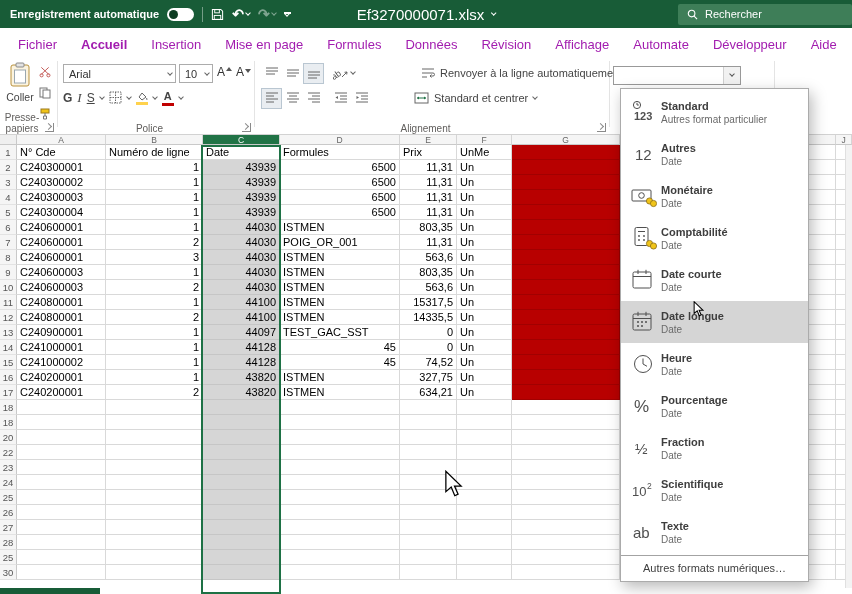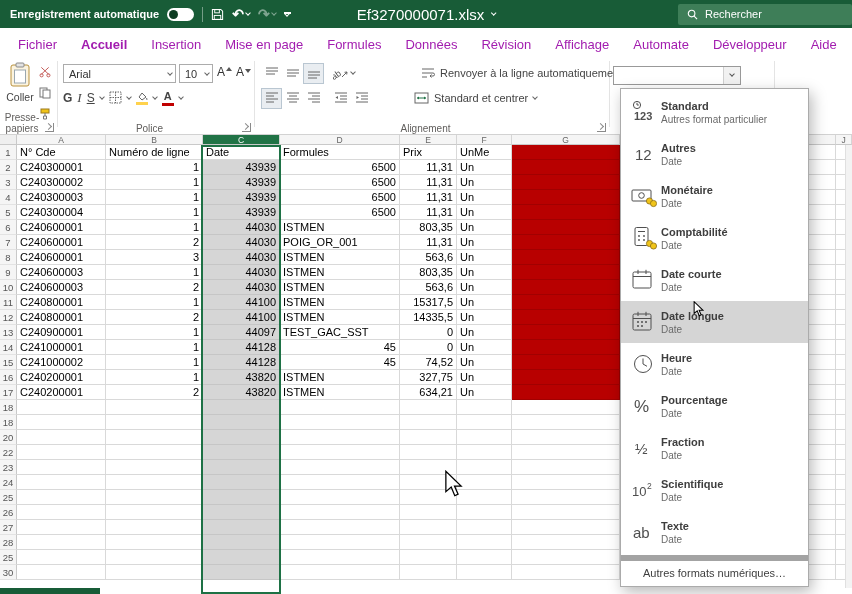--- a/index.html
+++ b/index.html
@@ -93,21 +93,21 @@
   .bottom-green { position:absolute; left:0; bottom:0; width:100px; height:6px; background:#185C37; z-index:3; }
 
   
   .format-menu { position:absolute; left:620px; top:88px; width:189px; background:#fff; border:1px solid #ABABAB; box-shadow:3px 5px 14px rgba(0,0,0,.28); z-index:20; padding-top:2px; }
   .fm-item { height:42px; display:flex; align-items:center; padding:0 6px 0 4px; }
   .fm-item.hl { background:#D5D5D5; }
   .fm-icon { width:36px; flex:none; display:flex; justify-content:center; align-items:center; }
   .fm-text { display:flex; flex-direction:column; }
   .fm-title { font-size:11px; font-weight:bold; color:#3E3E3E; }
   .fm-sub { font-size:10px; color:#6A6A6A; margin-top:2px; }
-  .fm-footer { border-top:6px solid #a3a3a3; margin-top:2px; padding:6px 0 7px; text-align:center; font-size:11px; color:#3E3E3E; }
+  .fm-footer { border-top:1px solid #a3a3a3; margin-top:2px; padding:6px 0 7px; text-align:center; font-size:11px; color:#3E3E3E; }
 
   .cursor { position:absolute; z-index:50; pointer-events:none; }
 </style>
 </head>
 <body>
 
 <div class="app">
 
   <div class="titlebar">
     <div class="tb-left">

